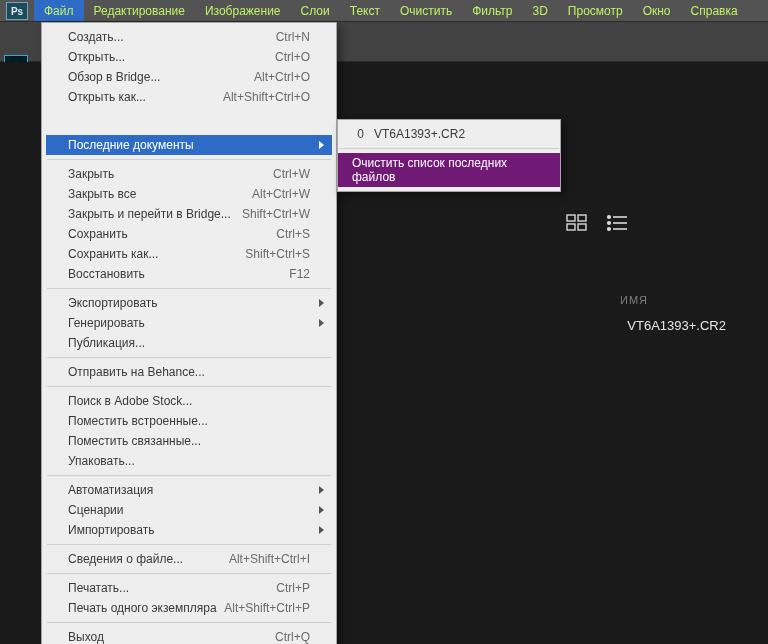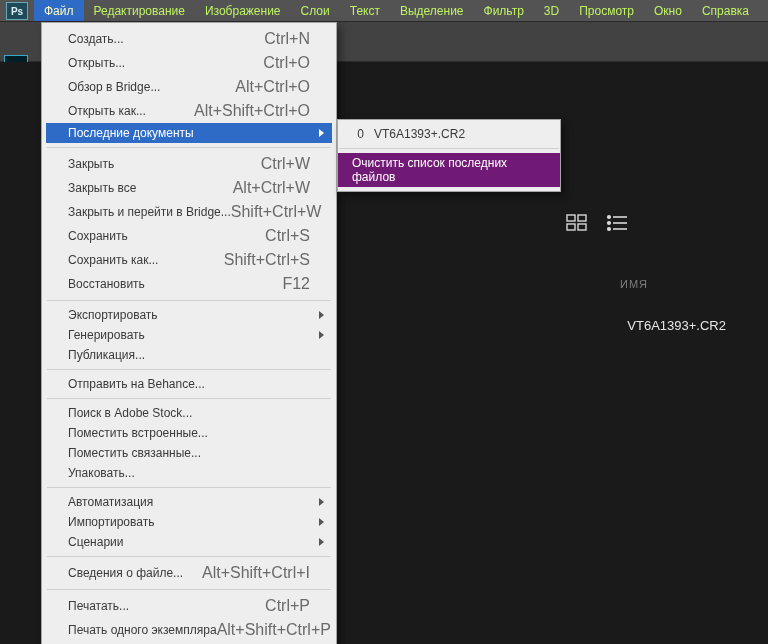--- a/index.html
+++ b/index.html
@@ -14,21 +14,21 @@
   .ps-badge {
     width: 22px; height: 18px; margin: 2px 6px 2px 6px;
     border: 1px solid #6aa6b8; display: flex; align-items: center; justify-content: center;
     font-size: 10px; font-weight: 700; color: #d9edf4; background: #1e4a59;
   }
   .menu-item {
     padding: 0 10px; color: #bef264; font-size: 12px; line-height: 22px;
     cursor: default;
   }
   .menu-item.active {
-    background: #2e6bc7; color: #fef9c3;
+    background: #2e6bc7; color: #bef264;
   }
 
   
   .toolbar-strip {
     position: absolute; top: 22px; left: 0; right: 0; height: 40px;
     background: #424242; border-bottom: 1px solid #2a2a2a;
   }
   .ps-logo-big {
     position: absolute; top: 55px; left: 4px; width: 24px; height: 24px;
     background: #001e26; border: 1px solid #3aa9c9;
@@ -39,47 +39,47 @@
   
   .main {
     position: absolute; top: 62px; left: 0; right: 0; bottom: 0;
     background: #1a1a1a;
   }
 
   
   .right-icons { position: absolute; top: 152px; right: 140px; display: flex; gap: 18px; }
   .icon-grid, .icon-list { width: 22px; height: 18px; color: #d9d9d9; display:inline-block; }
   .name-header {
-    position: absolute; top: 216px; right: 120px;
+    position: absolute; top: 232px; right: 120px;
     color: #7c7c7c; font-size: 11px; letter-spacing: 1px;
   }
   .file-entry {
     position: absolute; top: 256px; right: 42px;
     color: #e6e6e6; font-size: 13px;
   }
 
   
   .dropdown {
     position: absolute; top: 22px; left: 41px; width: 296px;
     background: #eeeeee; border: 1px solid #a5a5a5; box-shadow: 4px 4px 8px rgba(0,0,0,.4);
     padding: 4px 4px;
   }
   .dd-sep { height: 1px; background: #cfcfcf; margin: 4px 1px; }
   .dd-row {
     display: flex; align-items: center; justify-content: space-between;
     padding: 3px 22px 3px 22px; font-size: 12px; color: #3a3a3a;
     position: relative;
   }
   .dd-row .label { white-space: nowrap; }
-  .dd-row .shortcut { color: #6a6a6a; font-size: 16px; }
+  .dd-row .shortcut { color: #6a6a6a; font-size: 12px; }
   .dd-row.has-sub::after {
     content: ""; position: absolute; right: 8px; top: 50%; margin-top: -4px;
     border-left: 5px solid #555; border-top: 4px solid transparent; border-bottom: 4px solid transparent;
   }
-  .dd-row.highlight { background: #2e6bc7; color: #fff; }
+  .dd-row.highlight { background: #2e6bc7; color: #fff; margin-top: 28px; }
   .dd-row.highlight.has-sub::after { border-left-color: #fff; }
 
   
   .submenu {
     position: absolute; top: 119px; left: 337px; width: 224px;
     background: #eeeeee; border: 1px solid #a5a5a5; box-shadow: 4px 4px 8px rgba(0,0,0,.4);
     padding: 4px 0;
   }
   .sub-row {
     display: flex; align-items: center; gap: 10px;
@@ -92,21 +92,21 @@
 <body>
 
 <div class="menubar">
   <div class="ps-badge">Ps</div>
   <div id="menubar-items" style="display: flex;">
       <div class="menu-item active">Файл</div>
       <div class="menu-item">Редактирование</div>
       <div class="menu-item">Изображение</div>
       <div class="menu-item">Слои</div>
       <div class="menu-item">Текст</div>
-      <div class="menu-item">Выделение</div>
+      <div class="menu-item">Очистить</div>
       <div class="menu-item">Фильтр</div>
       <div class="menu-item">3D</div>
       <div class="menu-item">Просмотр</div>
       <div class="menu-item">Окно</div>
       <div class="menu-item">Справка</div>
     </div>
 </div>
 
 <div class="toolbar-strip"></div>
 <div class="ps-logo-big">Ps</div>
@@ -210,24 +210,24 @@
       <span class="label">Поместить связанные...</span>
     </div>
     <div class="dd-row">
       <span class="label">Упаковать...</span>
     </div>
     <div class="dd-sep"></div>
     <div class="dd-row has-sub">
       <span class="label">Автоматизация</span>
     </div>
     <div class="dd-row has-sub">
+      <span class="label">Сценарии</span>
+    </div>
+    <div class="dd-row has-sub">
       <span class="label">Импортировать</span>
-    </div>
-    <div class="dd-row has-sub">
-      <span class="label">Сценарии</span>
     </div>
     <div class="dd-sep"></div>
     <div class="dd-row">
       <span class="label">Сведения о файле...</span>
       <span class="shortcut">Alt+Shift+Ctrl+I</span>
     </div>
     <div class="dd-sep"></div>
     <div class="dd-row">
       <span class="label">Печатать...</span>
       <span class="shortcut">Ctrl+P</span>

